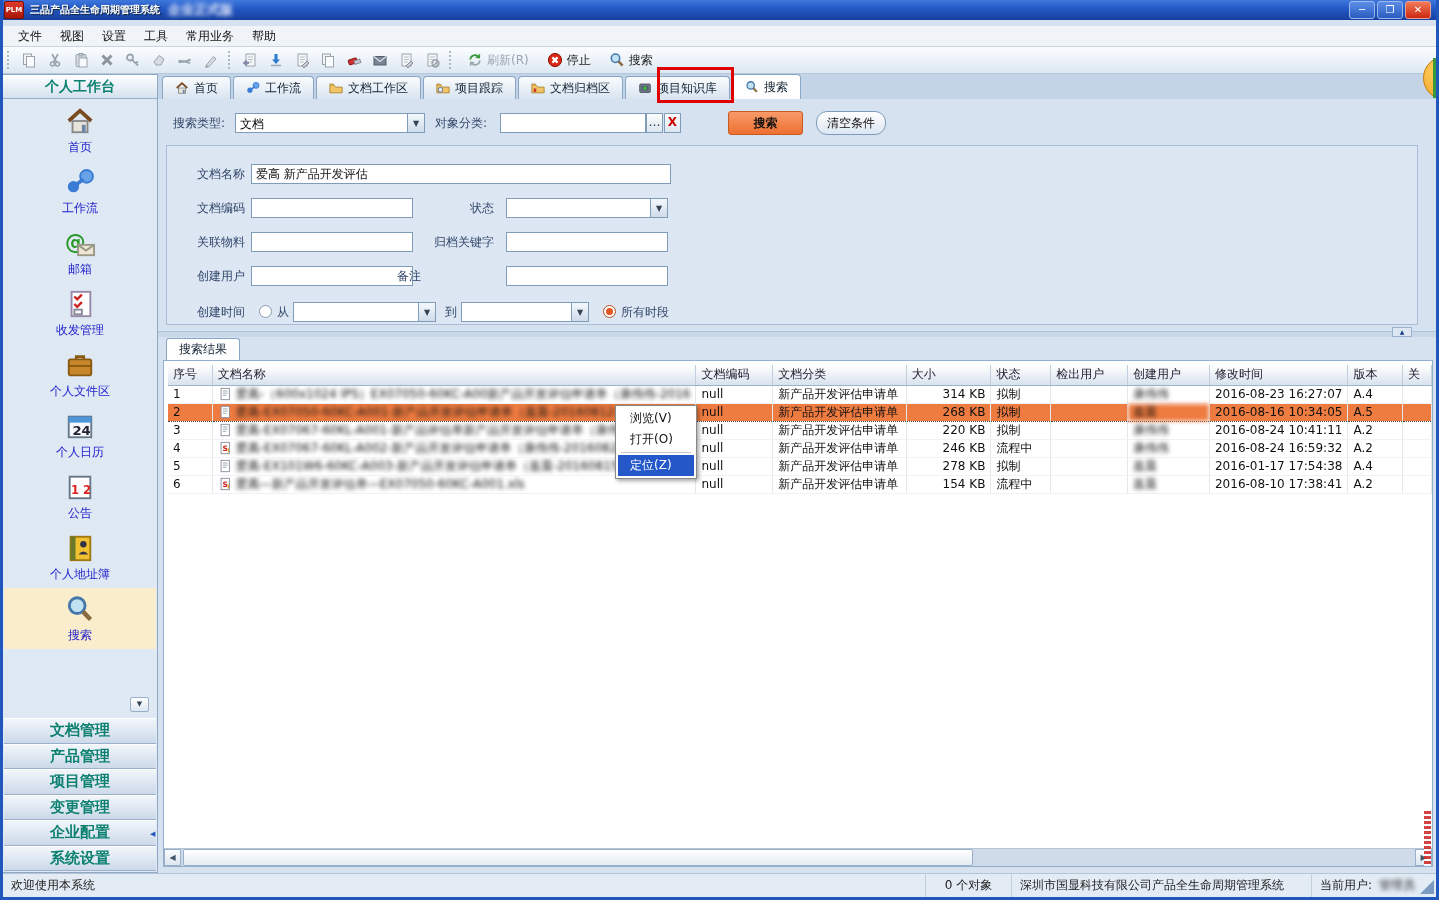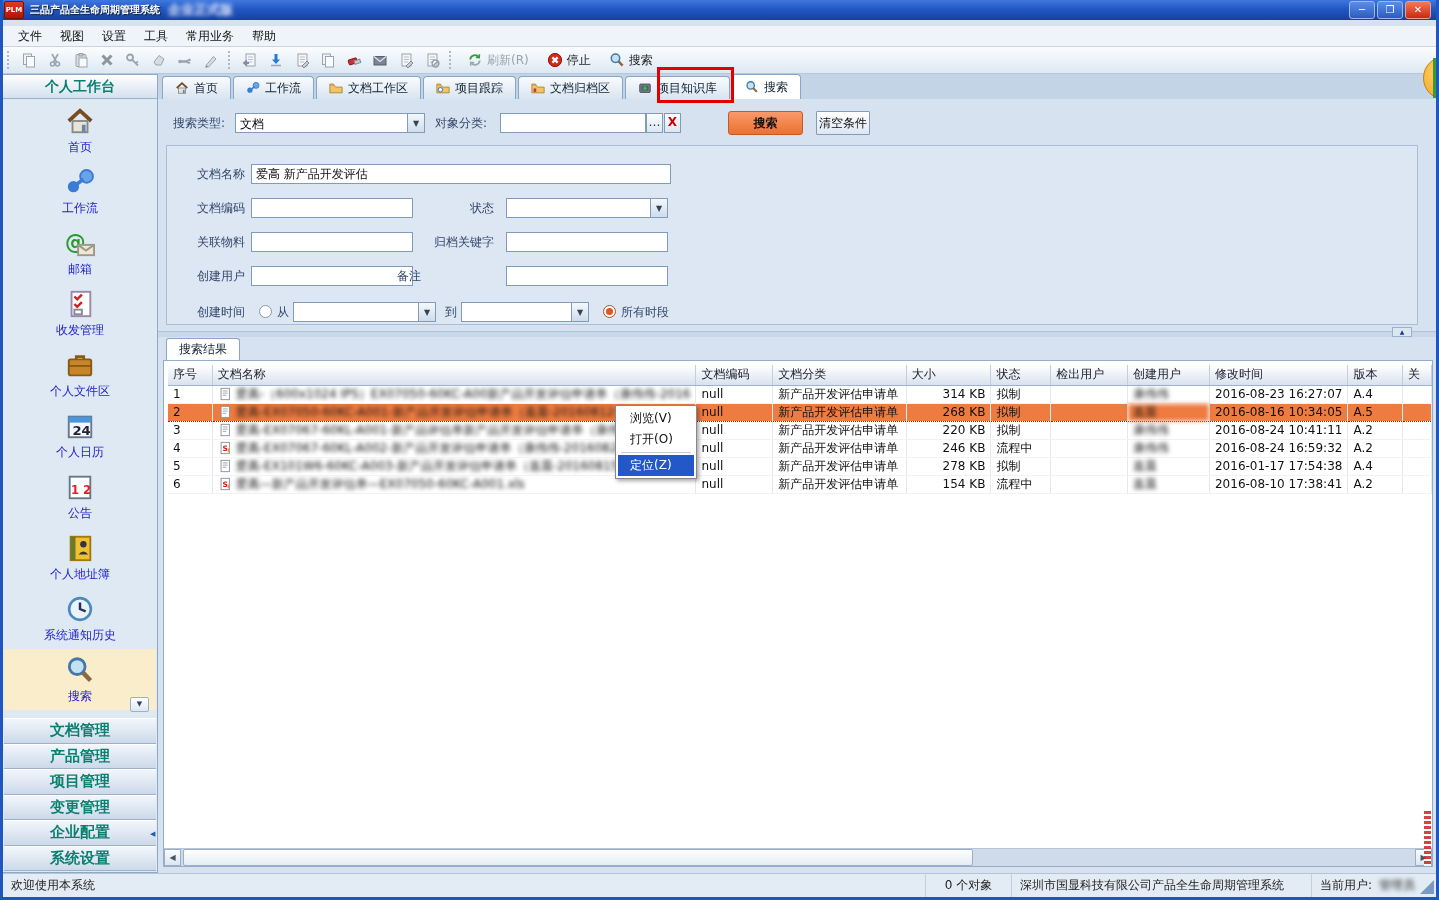--- a/index.html
+++ b/index.html
@@ -40,21 +40,21 @@
   .content { position:absolute; left:0; top:25px; right:0; bottom:0; background:#d6e2ef; }
   .search-panel { position:absolute; left:0; top:0; right:0; height:232px; }
   .fld-label { position:absolute; color:#34476b; line-height:20px; }
   .tinput { position:absolute; height:20px; border:1px solid #7f9db9; background:#fff; padding:0 4px; font-size:12px; font-family:inherit; color:#111; }
   .combo { position:absolute; height:20px; border:1px solid #7f9db9; background:#fff; display:flex; }
   .combo .val { flex:1; padding:2px 4px; overflow:hidden; white-space:nowrap; }
   .combo .drop { width:17px; background:linear-gradient(#f4f8fc,#cfdceb); border-left:1px solid #7f9db9; display:flex; align-items:center; justify-content:center; color:#345; font-size:8px; }
   .sq-btn { position:absolute; height:20px; width:17px; border:1px solid #7f9db9; background:linear-gradient(#fdfefe,#dce6f0); text-align:center; line-height:17px; color:#234; }
   .sq-btn.red { color:#c00; font-weight:bold; }
   .btn-search { position:absolute; left:570px; top:12px; width:75px; height:24px; background:linear-gradient(#f89a6a,#ee7030); border:1px solid #c85a20; border-radius:3px; color:#111; font-weight:bold; text-align:center; line-height:22px; }
-  .btn-clear { position:absolute; left:658px; top:12px; width:54px; height:24px; background:linear-gradient(#ffffff,#dce6f2); border:1px solid #7f9db9; border-radius:1px; color:#111; text-align:center; line-height:22px; }
+  .btn-clear { position:absolute; left:658px; top:12px; width:70px; height:24px; background:linear-gradient(#ffffff,#dce6f2); border:1px solid #7f9db9; border-radius:11px; color:#111; text-align:center; line-height:22px; }
   .groupbox { position:absolute; left:8px; top:46px; right:18px; height:180px; border:1px solid #a9bdd6; background:#dce7f3; }
   .radio { position:absolute; width:13px; height:13px; top:3px; border-radius:50%; border:1px solid #8a9ab0; background:#fff; }
   .radio.checked { border-color:#b05020; }
   .radio.checked::after { content:""; position:absolute; left:2px; top:2px; width:7px; height:7px; border-radius:50%; background:#e45420; }
   .splitter { position:absolute; left:0; top:232px; right:0; height:6px; background:#c9d8e8; border-top:1px solid #b0c2d6; }
   .collapse-btn { position:absolute; right:24px; top:228px; width:20px; height:10px; background:#dce7f3; border:1px solid #9ab0cb; color:#1a3a8c; font-size:6px; line-height:8px; text-align:center; }
 
   
   .results { position:absolute; left:0; top:238px; right:0; bottom:0; }
   .res-tab { position:absolute; left:8px; top:1px; height:22px; padding:0 12px; background:#fff; border:1px solid #8aa6c6; border-bottom:none; border-radius:3px 3px 0 0; line-height:21px; color:#123; }
@@ -314,27 +314,20 @@
           <span class="cap">公告</span>
         </div>
         <div class="sb-item">
           <svg class="icon16" style="width:30px;height:30px" viewBox="0 0 16 16" xmlns="http://www.w3.org/2000/svg">
             <rect x="3" y="2" width="10.5" height="12.5" fill="#f0c030" stroke="#a07810"></rect>
             <rect x="3" y="2" width="2.6" height="12.5" fill="#6a7a2a"></rect>
             <circle cx="9.8" cy="6" r="1.7" fill="#334"></circle>
             <path d="M7.2 11.5 q2.6 -3.4 5.2 0 z" fill="#334"></path>
           </svg>
           <span class="cap">个人地址簿</span>
-        </div>
-        <div class="sb-item">
-          <svg class="icon16" style="width:30px;height:30px" viewBox="0 0 16 16" xmlns="http://www.w3.org/2000/svg">
-            <circle cx="8" cy="8" r="5.8" fill="#eaf2fa" stroke="#4a8ac0" stroke-width="1.4"></circle>
-            <path d="M8 4.5 L8 8 L11 9.3" stroke="#235" stroke-width="1.3" fill="none"></path>
-          </svg>
-          <span class="cap">系统通知历史</span>
         </div>
         <div class="sb-item sel">
           <svg class="icon16" style="width:30px;height:30px" viewBox="0 0 16 16" xmlns="http://www.w3.org/2000/svg">
             <circle cx="6.5" cy="6.2" r="4.2" fill="#c2e2f2" stroke="#47a" stroke-width="1.5"></circle>
             <path d="M9.6 9.4 L13.6 13.6" stroke="#8a6a40" stroke-width="2.4"></path>
           </svg>
           <span class="cap">搜索</span>
         </div>
       </div>
     <div class="sb-scroll">▼</div>

